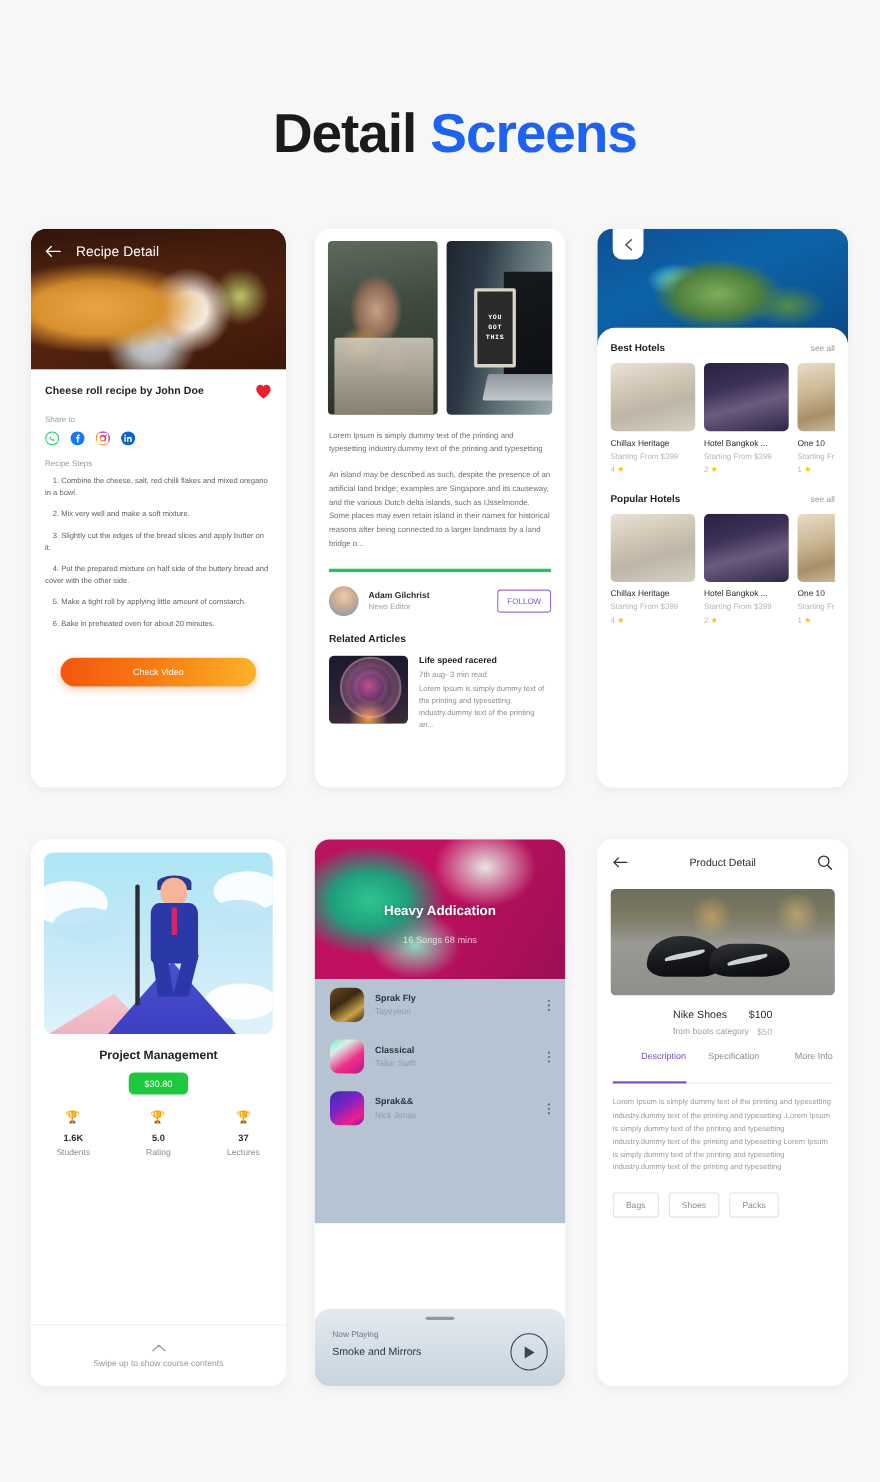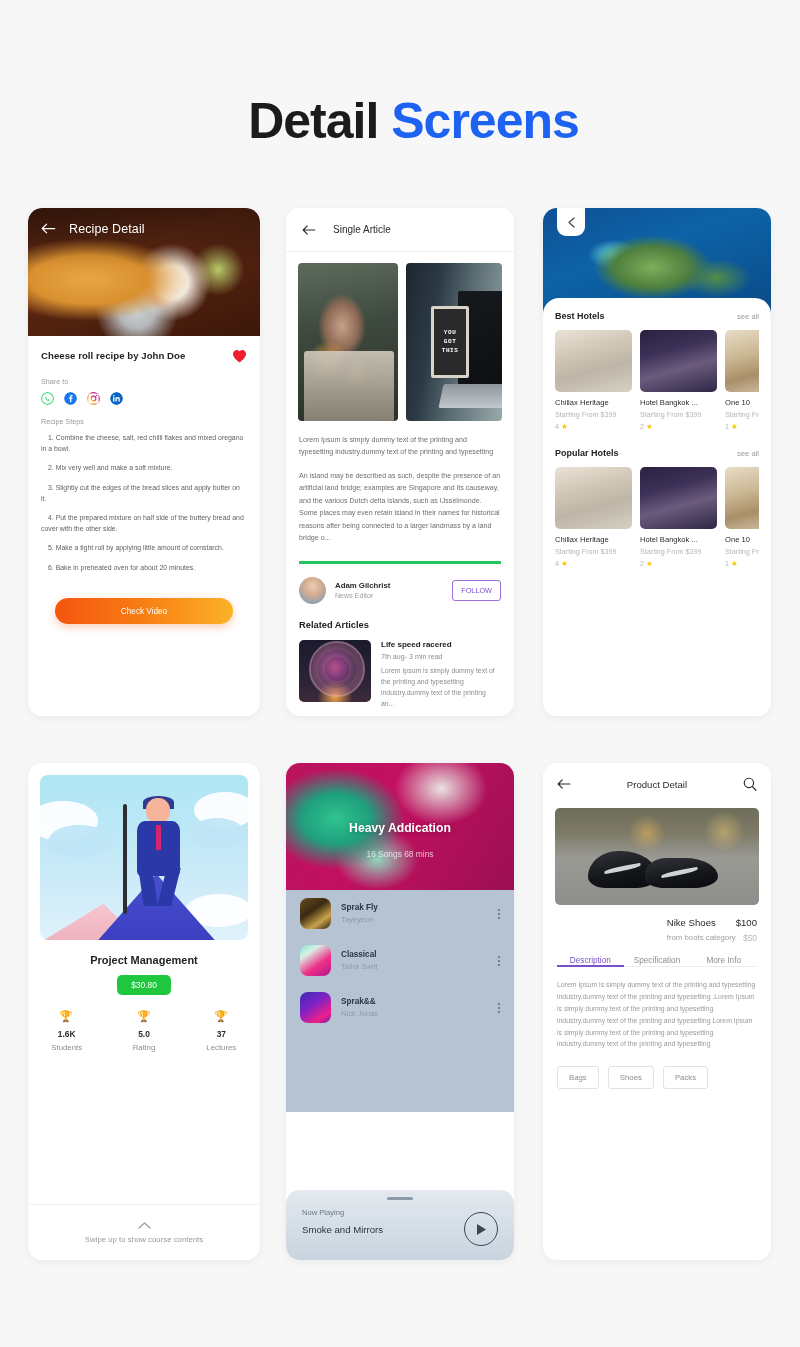--- a/index.html
+++ b/index.html
@@ -330,30 +330,30 @@
     background: linear-gradient(170deg, #32343a 0%, #15161a 58%, #0a0b0d 100%);
   }
   .shoe.a { left: 16%; top: 44%; width: 34%; height: 38%; }
   .shoe.b { left: 44%; top: 52%; width: 36%; height: 30%;
     border-radius: 30% 46% 36% 28% / 56% 66% 40% 34%; }
   .swoosh {
     position: absolute; width: 18%; height: 5%;
     background: #cfd2d6; border-radius: 60% 10% 60% 10%; transform: rotate(-10deg);
   }
 
-  .prod-meta { display: flex; justify-content: flex-end; padding: 12px 14px 0 14px; }
+  .prod-meta { display: flex; justify-content: center; padding: 12px 14px 0 14px; }
   .prod-name { font-size: 9.6px; color: #2b2b2b; }
   .prod-cat { font-size: 7.8px; color: #a0a0a0; margin-top: 5px; }
   .prod-price { font-size: 9.6px; color: #2b2b2b; text-align: right; }
   .prod-price-old { font-size: 8.4px; color: #b6b6b6; margin-top: 5px; text-align: right; }
 
   .tabs { display: flex; margin: 13px 14px 0 14px; border-bottom: 1px solid #ededed; }
   .tab {
-    flex: 1; text-align: center; font-size: 8.2px; color: #8d8d8d;
-    padding-bottom: 0; cursor: pointer; border-bottom: 2px solid transparent;
+    flex: 1; text-align: right; font-size: 8.2px; color: #8d8d8d;
+    padding-bottom: 18px; cursor: pointer; border-bottom: 2px solid transparent;
     margin-bottom: -1px;
   }
   .tab.active { color: #7c4fc7; border-bottom-color: #7c4fc7; }
   .prod-desc { font-size: 6.9px; line-height: 1.72; color: #9a9a9a; padding: 12px 14px 0 14px; }
   .tag-row { display: flex; gap: 9px; padding: 16px 14px 0 14px; }
   .tag {
     border: 1px solid #e2e2e2; border-radius: 3px; background: #fff;
     font-size: 7.8px; color: #8d8d8d; padding: 6px 11px; font-family: inherit; cursor: pointer;
   }
 </style>
@@ -420,26 +420,20 @@
         <div class="step">3. Slightly cut the edges of the bread slices and apply butter on it.</div>
         <div class="step">4. Put the prepared mixture on half side of the buttery bread and cover with the other side.</div>
         <div class="step">5. Make a tight roll by applying little amount of cornstarch.</div>
         <div class="step">6. Bake in preheated oven for about 20 minutes.</div>
       </div>
     </div>
     <button class="check-video">Check Video</button>
   </div>
 
   <div class="card" id="card-article">
-    <div class="art-topbar">
-      <svg class="ico-back-dark" viewBox="0 0 24 20">
-        <path d="M9 3 L2 10 L9 17 M2 10 H22" fill="none" stroke="#2b2b2b" stroke-width="2" stroke-linecap="round" stroke-linejoin="round"></path>
-      </svg>
-      <span class="ttl">Single Article</span>
-    </div>
     <div class="art-photos">
       <div class="photo p1"></div>
       <div class="photo p2">
         <div class="laptop"></div>
         <div class="yougot">
           <span>YOU</span>
           <span>GOT</span>
           <span>THIS</span>
         </div>
       </div>

